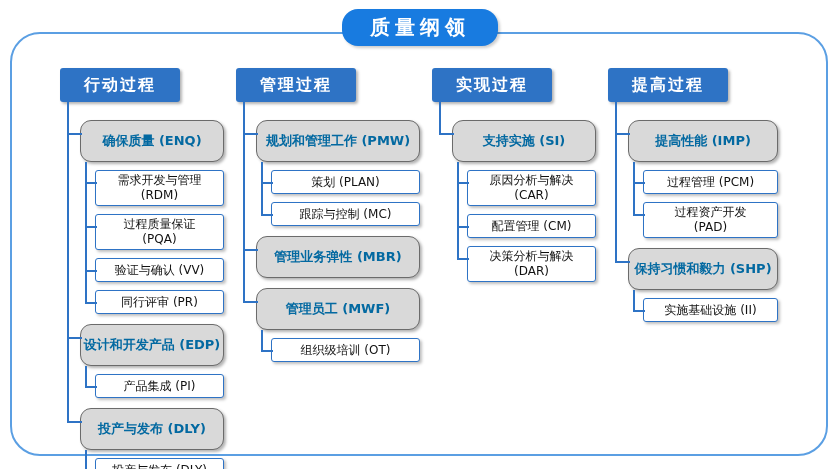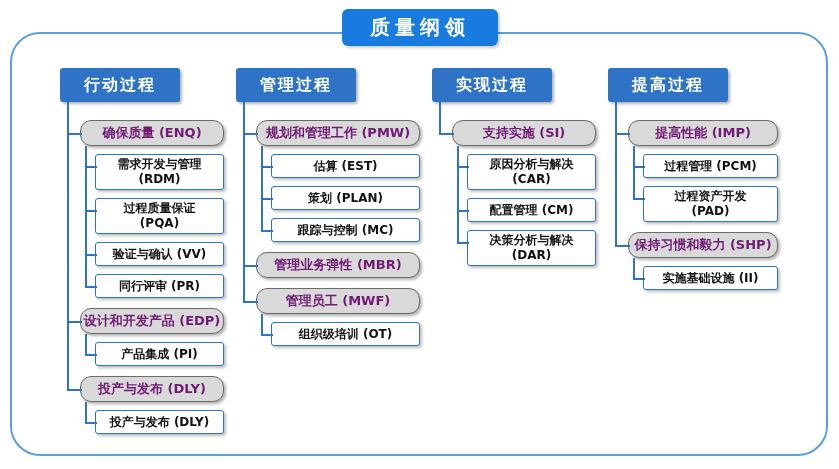--- a/index.html
+++ b/index.html
@@ -20,21 +20,21 @@
     border-radius: 30px;
     background: #ffffff;
   }
 
   
   .title-box {
     position: absolute;
     left: 342px; top: 9px;
     width: 156px; height: 37px;
     background: var(--title-bg, #187be0);
-    border-radius: 6px;
+    border-radius: 16px;
     color: #ffffff;
     font-size: 20px; font-weight: bold;
     letter-spacing: 5px;
     display: flex; align-items: center; justify-content: center;
     z-index: 3;
     box-shadow: 2px 2px 3px rgba(0,0,0,.2);
   }
 
   .columns {
     position: absolute;
@@ -72,25 +72,25 @@
   .group:first-child { padding-top: 18px; }
   .group:first-child::before { height: 31px; }
   .group:not(:last-child)::after {
     content: ""; position: absolute;
     left: 0; top: 23px; bottom: 0; width: 0;
     border-left: 2px solid var(--line, #2e73c5);
   }
   .group:first-child:not(:last-child)::after { top: 31px; }
 
   .group-box {
-    height: 26px;
+    height: 42px;
     background: var(--parent-bg, #d9d9d9);
     border: 1.5px solid var(--parent-border, #6b6b6b);
     border-radius: 11px;
-    font-size: 13px; font-weight: bold; color: #701a75;
+    font-size: 13px; font-weight: bold; color: #0369a1;
     display: flex; align-items: center; justify-content: center;
     box-shadow: 2px 2px 3px rgba(0,0,0,.3);
     white-space: nowrap;
   }
 
   
   .children { margin-left: 5px; }
   .child { position: relative; padding-left: 10px; padding-top: 8px; }
   .child::before {
     content: ""; position: absolute;
@@ -102,21 +102,21 @@
     content: ""; position: absolute;
     left: 0; top: 20px; bottom: 0; width: 0;
     border-left: 2px solid var(--line, #2e73c5);
   }
 
   .child-box {
     min-height: 24px;
     background: #ffffff;
     border: 1.5px solid var(--child-border, #2e73c5);
     border-radius: 3px;
-    font-size: 12px; font-weight: bold; color: #111;
+    font-size: 12px; font-weight: normal; color: #111;
     display: flex; align-items: center; justify-content: center;
     text-align: center;
     padding: 2px 12px;
     box-shadow: 2px 2px 3px rgba(0,0,0,.25);
     white-space: pre-line;
     line-height: 1.25;
   }
 </style>
 </head>
 <body>
@@ -162,23 +162,20 @@
         </div>
       </div>
     </div>
     <div class="column">
       <div class="col-header">管理过程</div>
       <div class="groups">
         <div class="group">
           <div class="group-box">规划和管理工作 (PMW)</div>
           <div class="children">
             <div class="child">
-              <div class="child-box">估算 (EST)</div>
-            </div>
-            <div class="child">
               <div class="child-box">策划 (PLAN)</div>
             </div>
             <div class="child">
               <div class="child-box">跟踪与控制 (MC)</div>
             </div>
           </div>
         </div>
         <div class="group">
           <div class="group-box">管理业务弹性 (MBR)</div>
         </div>

